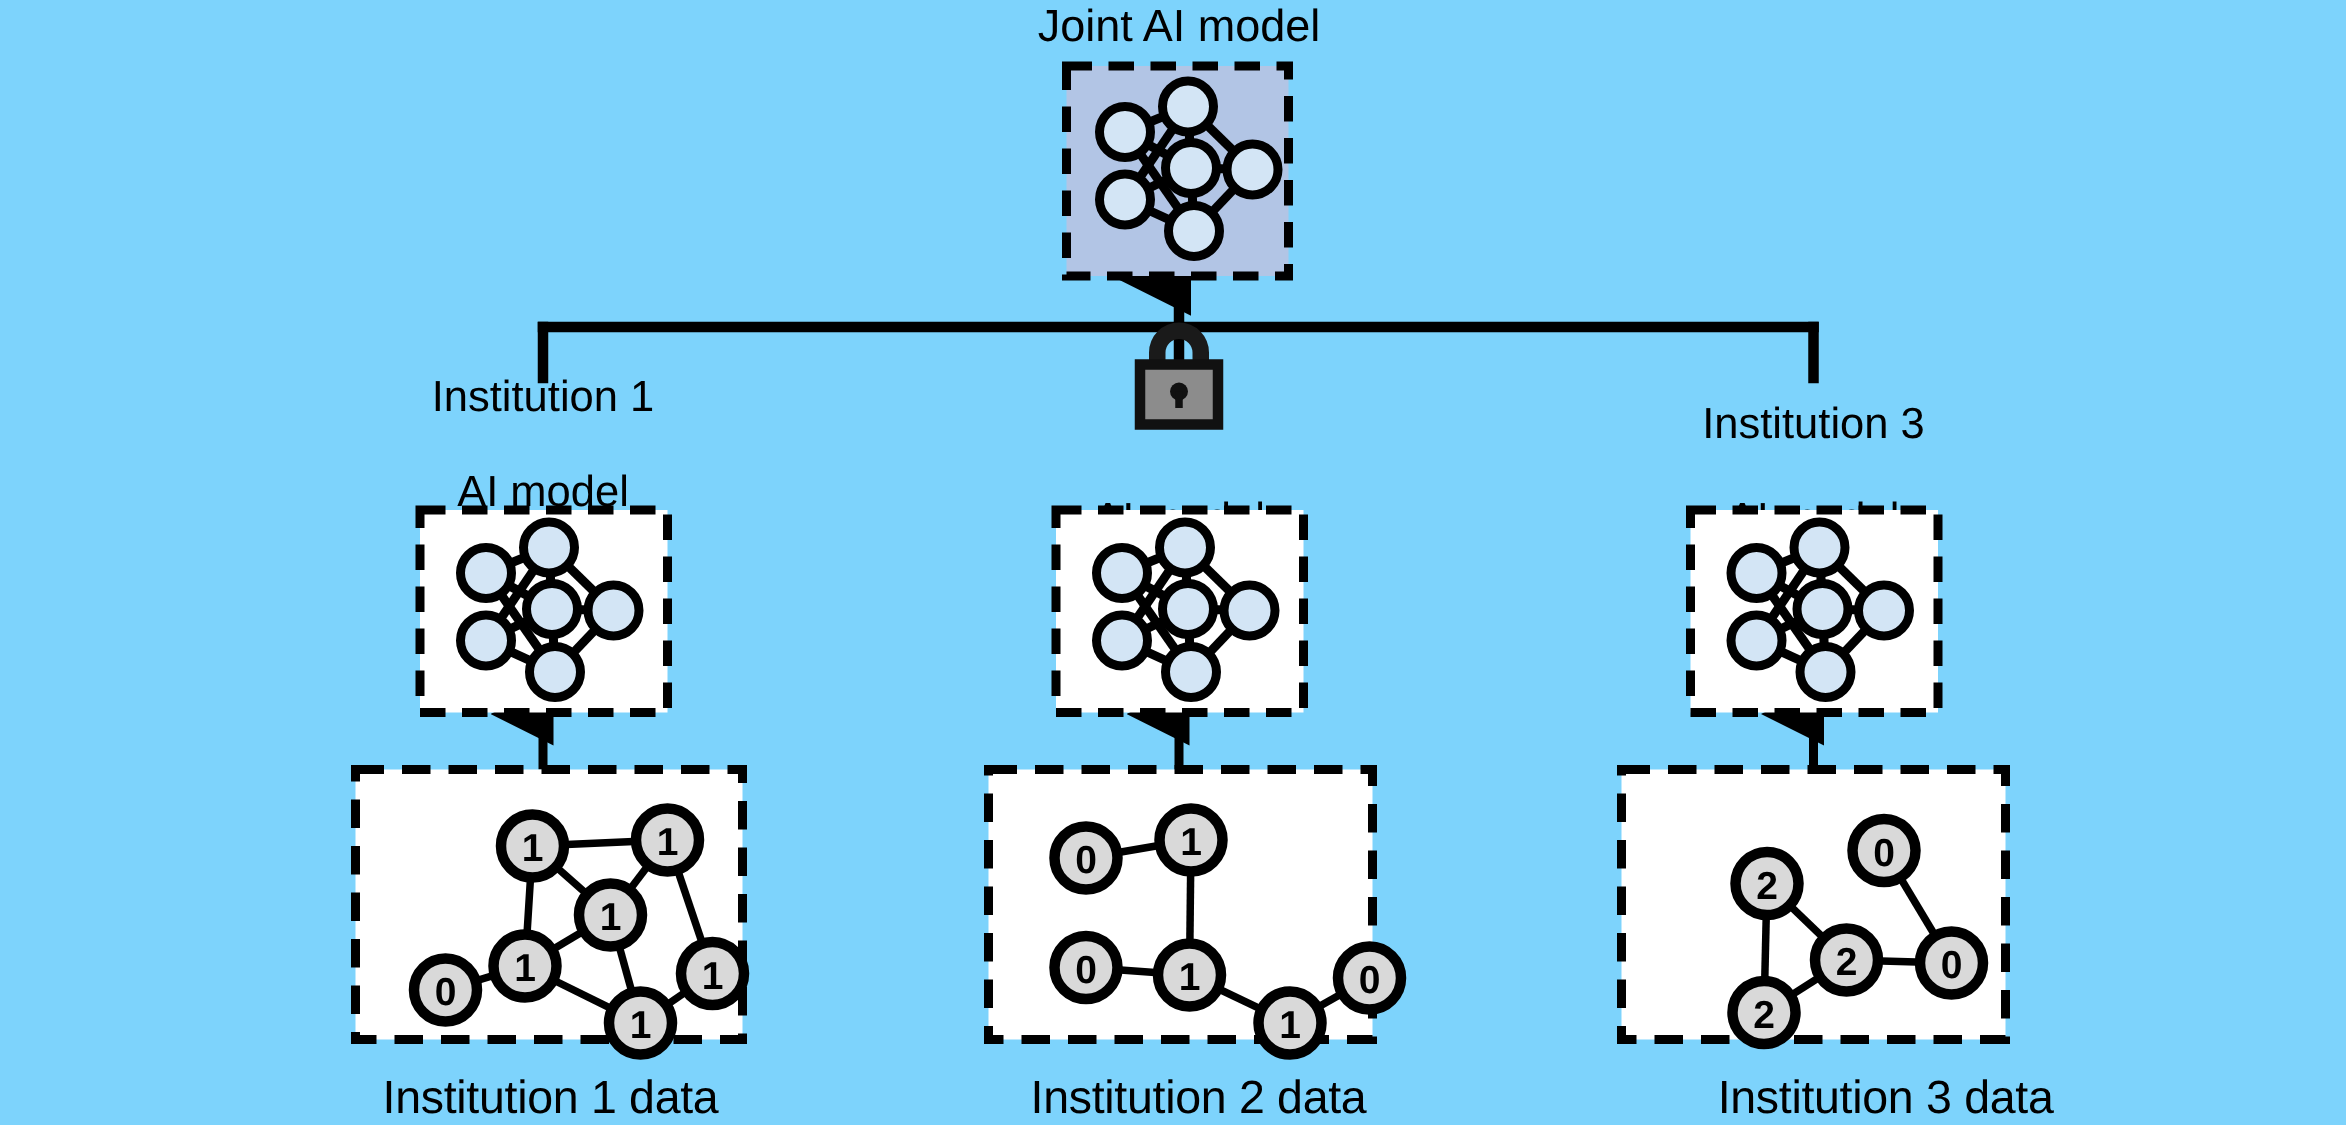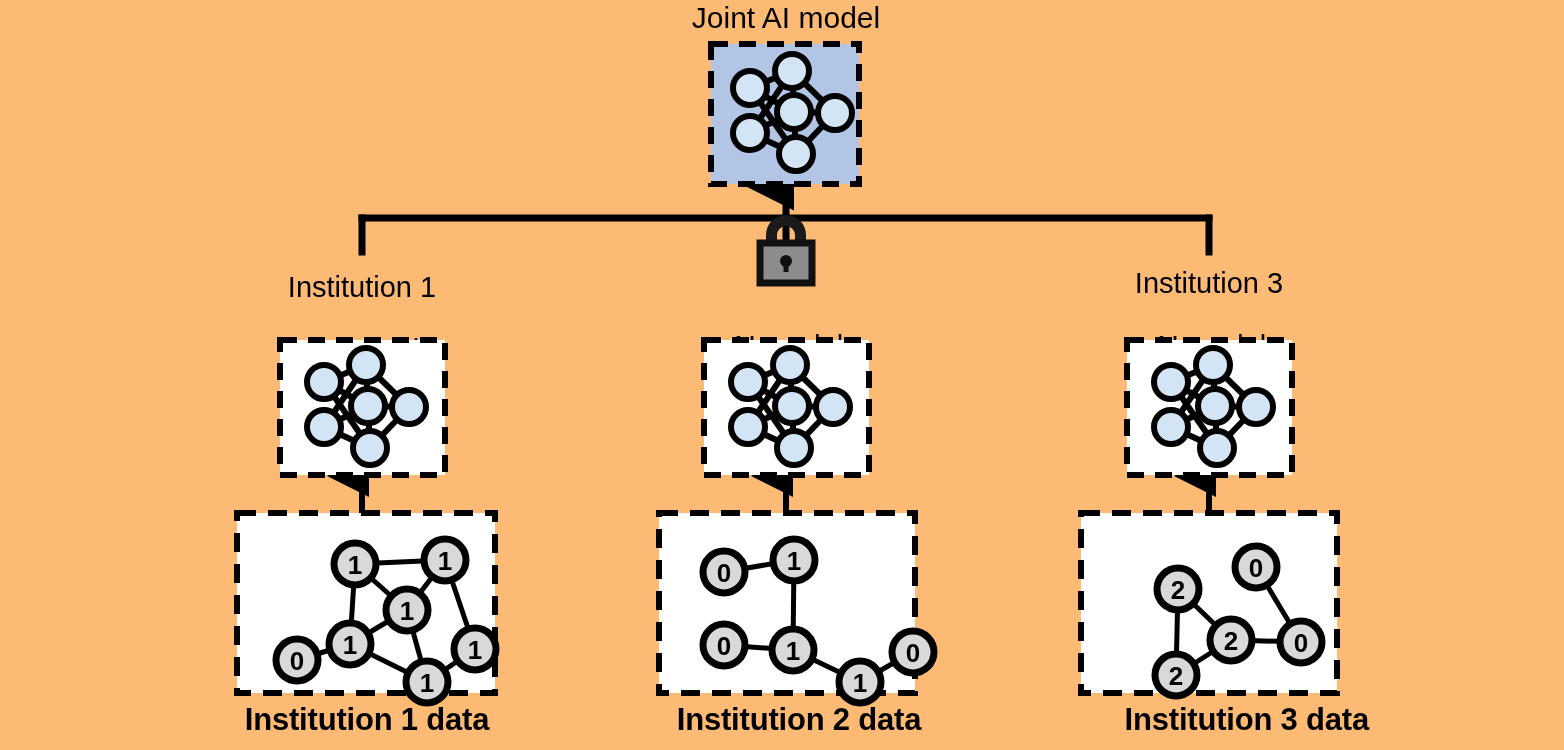--- a/index.html
+++ b/index.html
@@ -8,21 +8,21 @@
     background: #ffffff;
   }
   body {
     font-family: "Liberation Sans", sans-serif;
     color: #000000;
   }
   #canvas {
     position: relative;
     width: 1564px;
     height: 750px;
-    background: #fdba74;
+    background: #7dd3fc;
     overflow: hidden;
   }
   svg.layer {
     position: absolute;
     left: 0;
     top: 0;
     width: 1564px;
     height: 750px;
   }
   .lbl {
@@ -35,22 +35,23 @@
   .lbl-model {
     font-size: 29px;
     font-weight: 400;
   }
   .lbl-joint {
     font-size: 30px;
     font-weight: 400;
   }
   .lbl-data {
     font-size: 31px;
-    font-weight: 700;
+    font-weight: 400;
     letter-spacing: -0.2px;
+    margin-top: 12px;
   }
 </style>
 </head>
 <body>
 
 <div id="canvas">
 
   <svg class="layer" viewBox="0 0 1564 750">
     <defs>
       <marker id="arrowUp" viewBox="0 0 12 12" refX="6" refY="10" markerWidth="7" markerHeight="7" orient="auto-start-reverse">
@@ -109,21 +110,21 @@
 
   <svg class="layer" viewBox="0 0 1564 750">
     <g transform="translate(786,238)">
       <path d="M -20 -3 A 20 20 0 0 1 20 -3 L 20 10 L 9 10 L 9 -3 A 9 9 0 0 0 -9 -3 L -9 10 L -20 10 Z" fill="#1a1a1a"></path>
       <rect x="-26" y="5" width="52" height="40" fill="#8c8c8c" stroke="#111" stroke-width="7"></rect>
       <circle cx="0" cy="23" r="6" fill="#111"></circle>
       <rect x="-2.5" y="23" width="5" height="11" fill="#111"></rect>
     </g>
   </svg>
 
-  <div class="lbl lbl-model" style="left:232px; top:272px; width:260px;"><span>Institution 1</span>
+  <div class="lbl lbl-model" style="left:232px; top:250px; width:260px;"><span>Institution 1</span>
     <br><span>AI model</span>
   </div>
   <svg class="layer" viewBox="0 0 1564 750">
     <g>
       <rect x="280" y="340" width="165" height="135" fill="#ffffff" stroke="#000" stroke-width="6" stroke-dasharray="17 11"></rect>
     </g>
     <g class="nn-mount" transform="translate(296,352)">
         <line x1="28" y1="30" x2="70" y2="13" stroke="#000000" stroke-width="6"></line>
         <line x1="28" y1="30" x2="72" y2="54" stroke="#000000" stroke-width="6"></line>
         <line x1="28" y1="30" x2="74" y2="96" stroke="#000000" stroke-width="6"></line>

